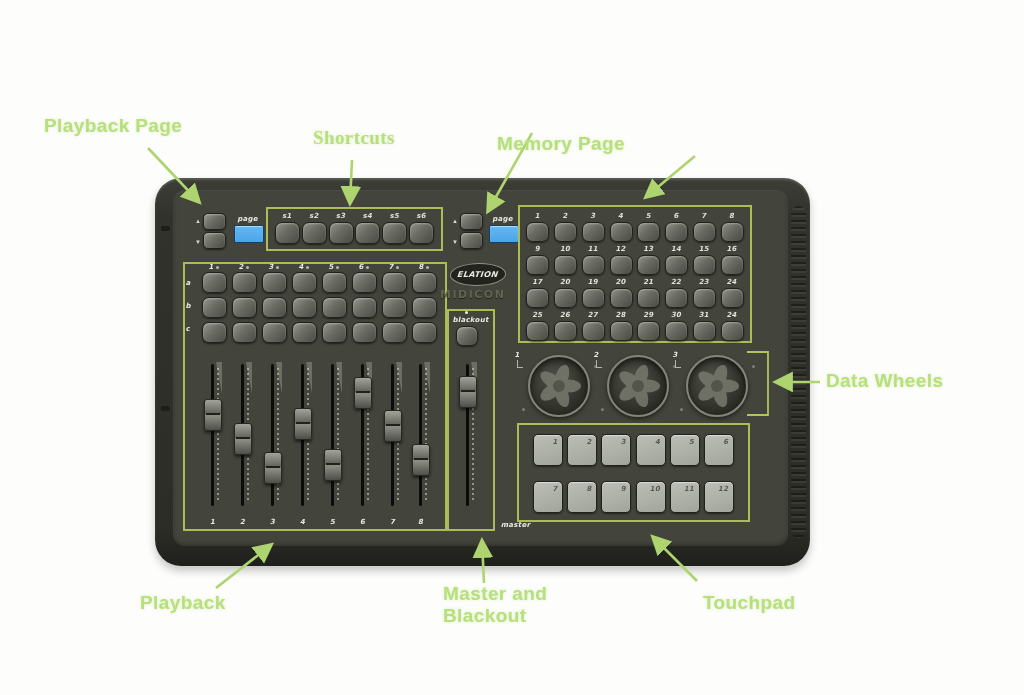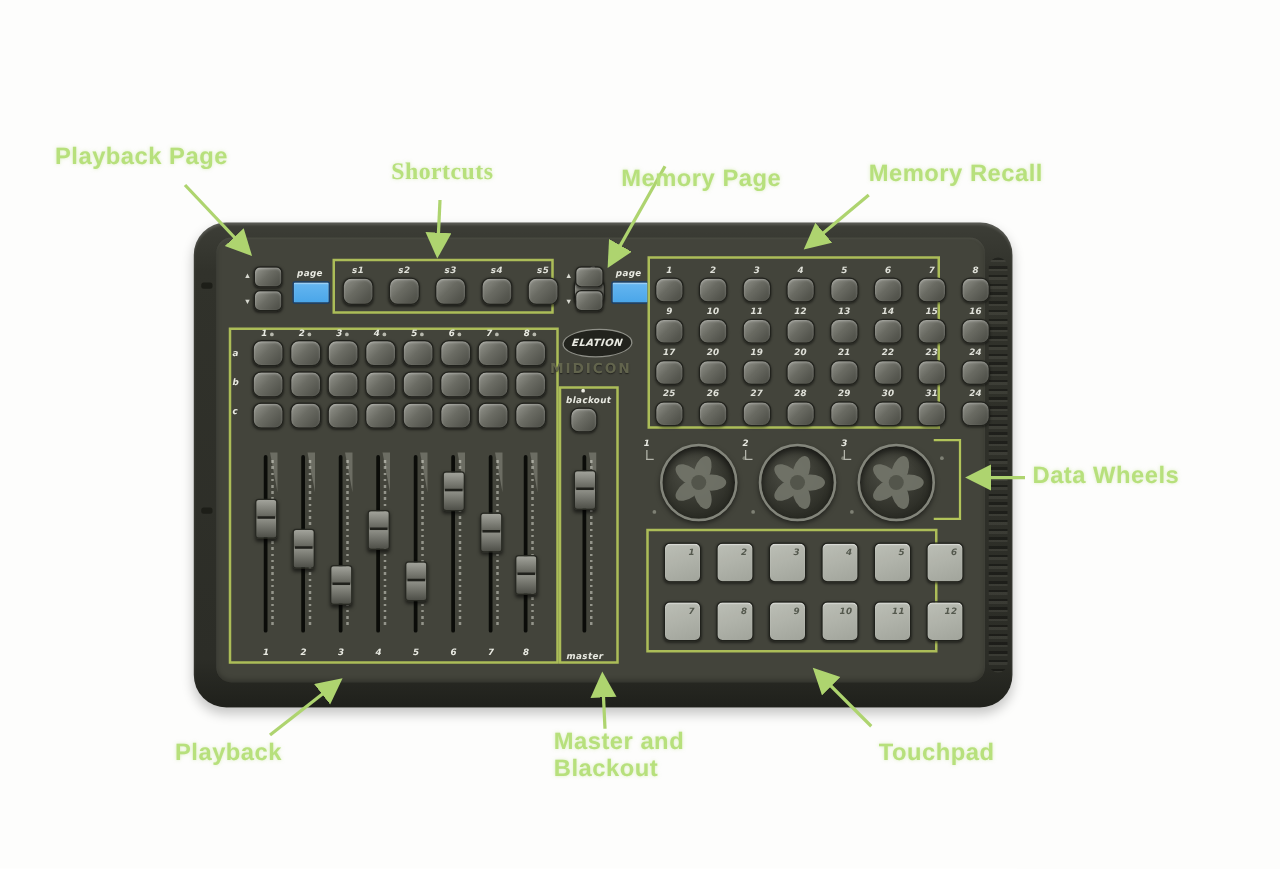--- a/index.html
+++ b/index.html
@@ -28,21 +28,21 @@
   .device{position:absolute;left:155px;top:178px;width:655px;height:388px;
           background:linear-gradient(180deg,#3d3e37 0%,#31322b 10%,#2c2d27 90%,#1f201b 100%);
           border-radius:26px;box-shadow:0 5px 9px rgba(0,0,0,.22), inset 0 2px 2px rgba(255,255,255,.15);}
   .panel{position:absolute;left:18px;top:12px;right:22px;bottom:20px;background:var(--panel,#43443b);
          border-radius:12px;box-shadow:inset 0 1px 2px rgba(255,255,255,.07), inset 0 -2px 4px rgba(0,0,0,.25);}
   .ribs{position:absolute;right:4px;top:28px;bottom:28px;width:15px;border-radius:8px;
         background:repeating-linear-gradient(180deg,rgba(0,0,0,.35) 0 2px,rgba(120,120,110,.18) 2px 4px,transparent 4px 7px);}
   .slot{position:absolute;left:6px;width:9px;height:5px;background:#1d1e18;border-radius:2px;}
 
   
-  .gbox{position:absolute;border:2px solid var(--outline,#b2c45a);box-sizing:border-box;opacity:.95;gap:12px;}
+  .gbox{position:absolute;border:2px solid var(--outline,#b2c45a);box-sizing:border-box;opacity:.95;}
   .box-shortcuts{left:111px;top:29px;width:177px;height:44px;}
   .box-memory{left:363px;top:27px;width:234px;height:138px;}
   .box-playback{left:28px;top:84px;width:264px;height:269px;}
   .box-master{left:292px;top:131px;width:48px;height:222px;}
   .box-touchpad{left:362px;top:245px;width:233px;height:99px;}
 
   
   .tiny-num{font:italic 700 7px/8px "DejaVu Sans",sans-serif;color:#e9eae2;letter-spacing:.3px;}
   .tri{position:absolute;font-size:6px;color:#d8d9d0;line-height:6px;}
 
@@ -82,21 +82,21 @@
   .fader-track{position:absolute;left:8px;top:4px;width:3px;height:142px;background:#0b0c09;border-radius:2px;}
   .fader-ticks{position:absolute;left:14px;top:8px;width:2px;height:134px;
                background:repeating-linear-gradient(180deg,rgba(228,229,218,.5) 0 2px,transparent 2px 5px);}
   .fader-wedge{position:absolute;left:13px;top:2px;width:0;height:0;
                border-top:32px solid rgba(195,197,184,.32);border-left:6px solid transparent;}
   .fader-knob{position:absolute;left:1px;width:16px;height:30px;border-radius:3px;border:1px solid #272822;
               background:linear-gradient(180deg,#a2a39b,#63645c 45%,#8d8e86 52%,#4e4f48);
               box-shadow:0 2px 3px rgba(0,0,0,.55);}
   .fader-knob::after{content:"";position:absolute;left:1px;right:1px;top:13px;height:2px;background:#20211c;}
   .fader-num{position:absolute;left:0;right:0;top:158px;text-align:center;}
-  .master-label{position:absolute;left:294px;top:343px;width:38px;text-align:center;}
+  .master-label{position:absolute;left:294px;top:343px;width:38px;text-align:center;padding-left:48px;}
 
   
   .bo-led{position:absolute;left:310px;top:133px;width:3px;height:3px;border-radius:50%;background:#ecece4;}
   .bo-label{position:absolute;left:287px;top:138px;width:58px;text-align:center;}
   .bo-btn{position:absolute;left:301px;top:148px;width:22px;height:20px;}
 
   
   .logo{position:absolute;left:295px;top:85px;width:54px;height:21px;border:1px solid #8f9088;border-radius:50%;
         background:#22231d;transform:skewX(-8deg);display:flex;align-items:center;justify-content:center;}
   .logo span{font:italic 800 8px "DejaVu Sans",sans-serif;color:#e9eae2;letter-spacing:.4px;}
@@ -125,21 +125,20 @@
   .touch-key .tiny-num{position:absolute;top:3px;right:4px;color:#565b50;}
 </style>
 </head>
 <body>
 
 <div class="canvas">
 
   <div class="anno anno-playback-page">Playback Page</div>
   <div class="anno anno-shortcuts">Shortcuts</div>
   <div class="anno anno-memory-page">Memory Page</div>
-  <div class="anno anno-memory-recall">Memory Recall</div>
   <div class="anno anno-data-wheels">Data Wheels</div>
   <div class="anno anno-playback">Playback</div>
   <div class="anno anno-master">
     <div>Master and</div>
     <div>Blackout</div>
   </div>
   <div class="anno anno-touchpad">Touchpad</div>
 
   <svg class="arrows" width="1024" height="695">
     <defs>

